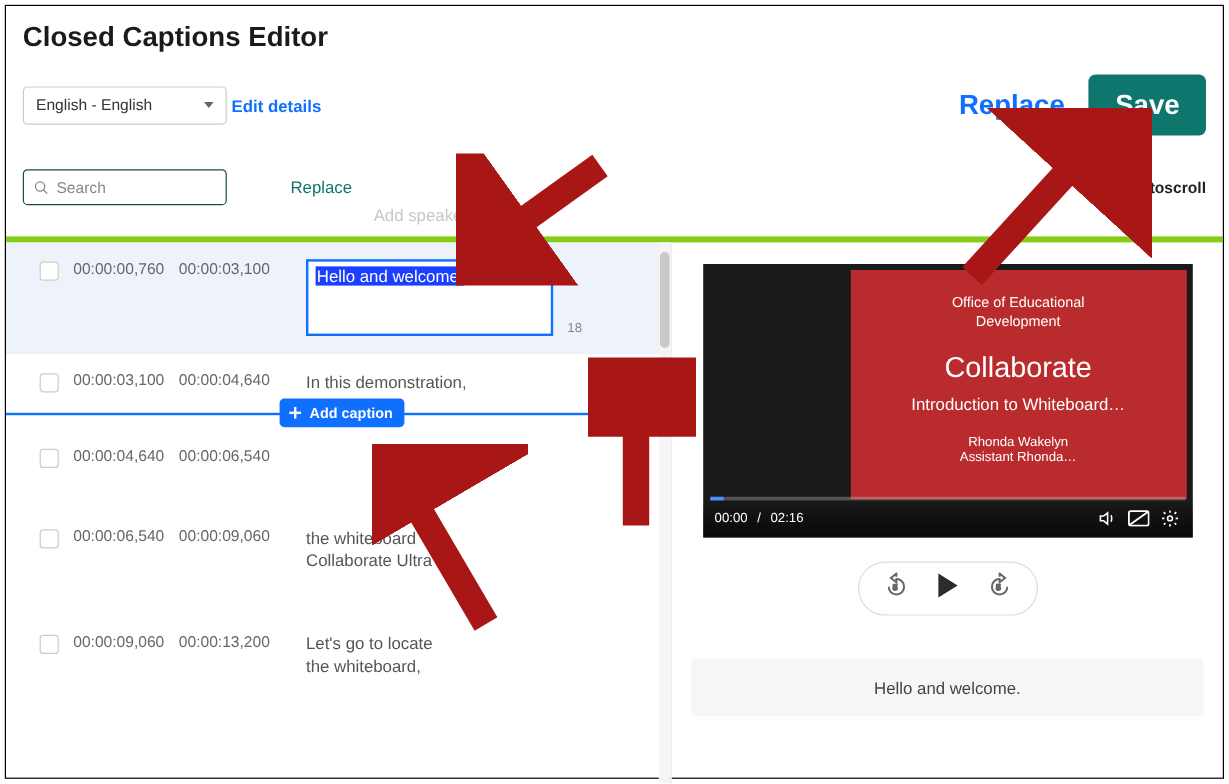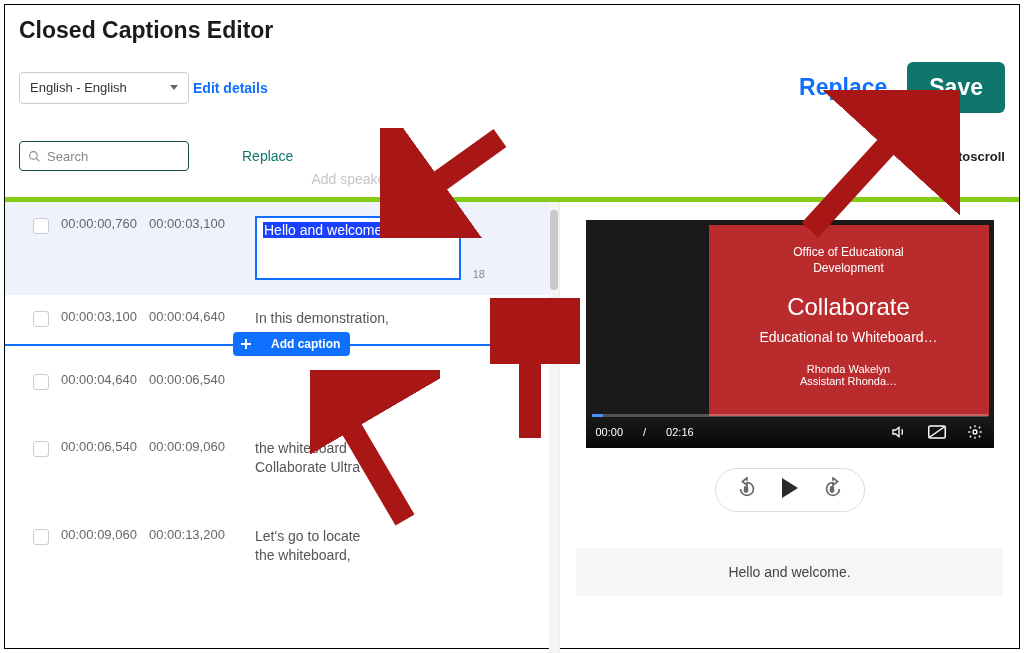--- a/index.html
+++ b/index.html
@@ -138,21 +138,21 @@
 }
 .trash {
   position: absolute; right: 14px; top: 18px; color: #0f6fff; cursor: pointer;
 }
 .insert-line {
   height: 2px; background: #0f6fff; width: 100%; position: relative;
 }
 .add-caption-pill {
   position: absolute; left: 228px; top: -12px; background: #0f6fff; color: #fff;
   font-size: 12px; font-weight: 700; padding: 5px 10px 5px 8px; border-radius: 4px;
-  display: flex; align-items: center; gap: 20px; white-space: nowrap;
+  display: flex; align-items: center; gap: 7px; white-space: nowrap;
 }
 .scrollbar-track {
   position: absolute; right: 0; top: 0; width: 10px; height: 100%; background: #f5f5f5;
 }
 .scrollbar-thumb {
   position: absolute; left: 1px; top: 8px; width: 8px; height: 80px; background: #c9c9c9; border-radius: 4px;
 }
 .video-frame {
   width: 408px; height: 228px; position: relative; background: #1a1a1a; overflow: hidden;
 }
@@ -166,21 +166,21 @@
   position: relative;
 }
 .office-label { font-size: 12px; margin-bottom: 2px; }
 .office-label2 { font-size: 12px; margin-bottom: 18px; }
 .collab-title { font-size: 24px; font-weight: 400; margin-bottom: 8px; }
 .collab-sub { font-size: 14px; margin-bottom: 18px; }
 .presenter { font-size: 11px; }
 .video-controls {
   position: absolute; left: 0; bottom: 0; right: 0; height: 32px;
   background: linear-gradient(transparent, rgba(0,0,0,0.7));
-  display: flex; align-items: center; padding: 0 10px; gap: 20px; color: #fff; font-size: 11px;
+  display: flex; align-items: center; padding: 0 10px; gap: 8px; color: #fff; font-size: 11px;
 }
 .progress { flex-shrink: 0; position: absolute; left: 6px; top: -2px; right: 6px; height: 3px; background: rgba(255,255,255,0.25); }
 .progress-fill { width: 3%; height: 100%; background: #4a90ff; }
 .vc-spacer { flex: 1; }
 .vc-icon { width: 18px; height: 18px; display: inline-flex; align-items: center; justify-content: center; }
 .playback-controls {
   margin-top: 20px; display: flex; align-items: center; gap: 22px;
   border: 1px solid #ddd; border-radius: 28px; padding: 8px 20px;
 }
 .caption-display {
@@ -295,21 +295,21 @@
     </div>
 
     <div class="preview-pane">
       <div class="video-frame">
         <div class="slide-outer">
 
           <div class="slide-red">
             <div class="office-label">Office of Educational</div>
             <div class="office-label2">Development</div>
             <div class="collab-title">Collaborate</div>
-            <div class="collab-sub">Educational to Whiteboard…</div>
+            <div class="collab-sub">Introduction to Whiteboard…</div>
             <div class="presenter">Rhonda Wakelyn</div>
             <div class="presenter">Assistant Rhonda…</div>
           </div>
         </div>
         <div class="video-controls">
           <div class="progress">
               <div class="progress-fill"></div>
             </div>
           <span>00:00</span> / <span>02:16</span>
           <div class="vc-spacer"></div>

